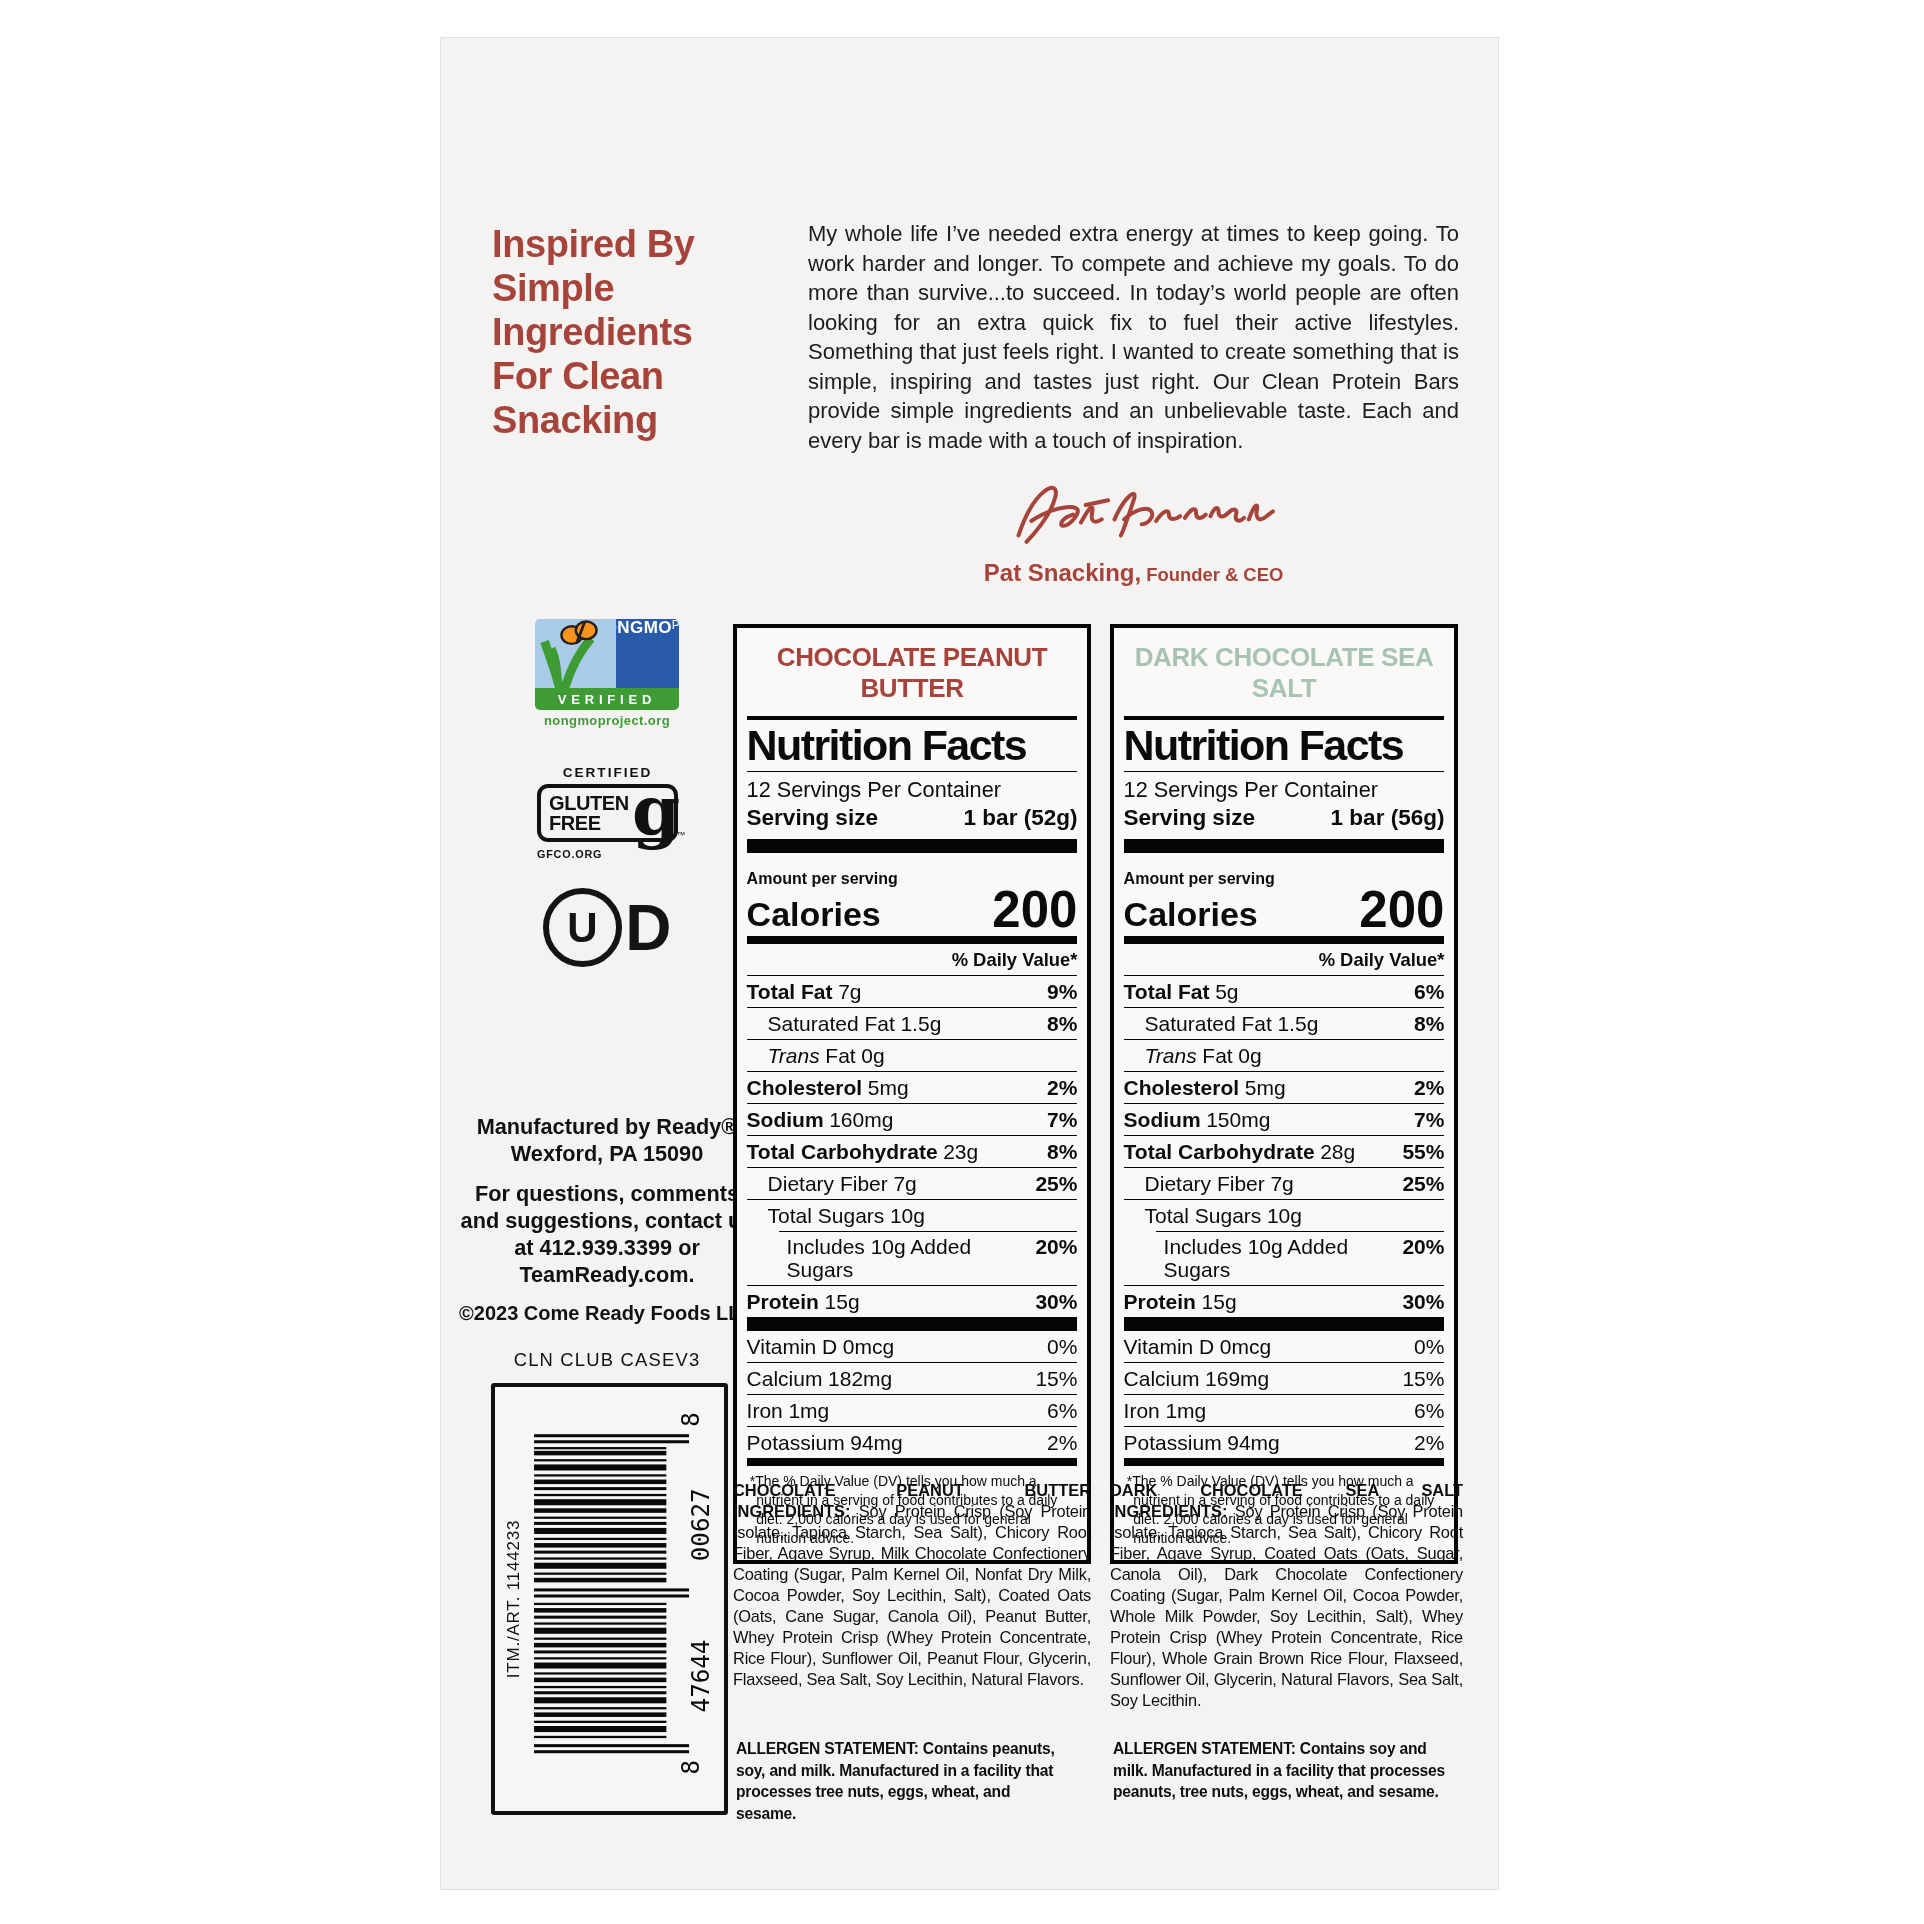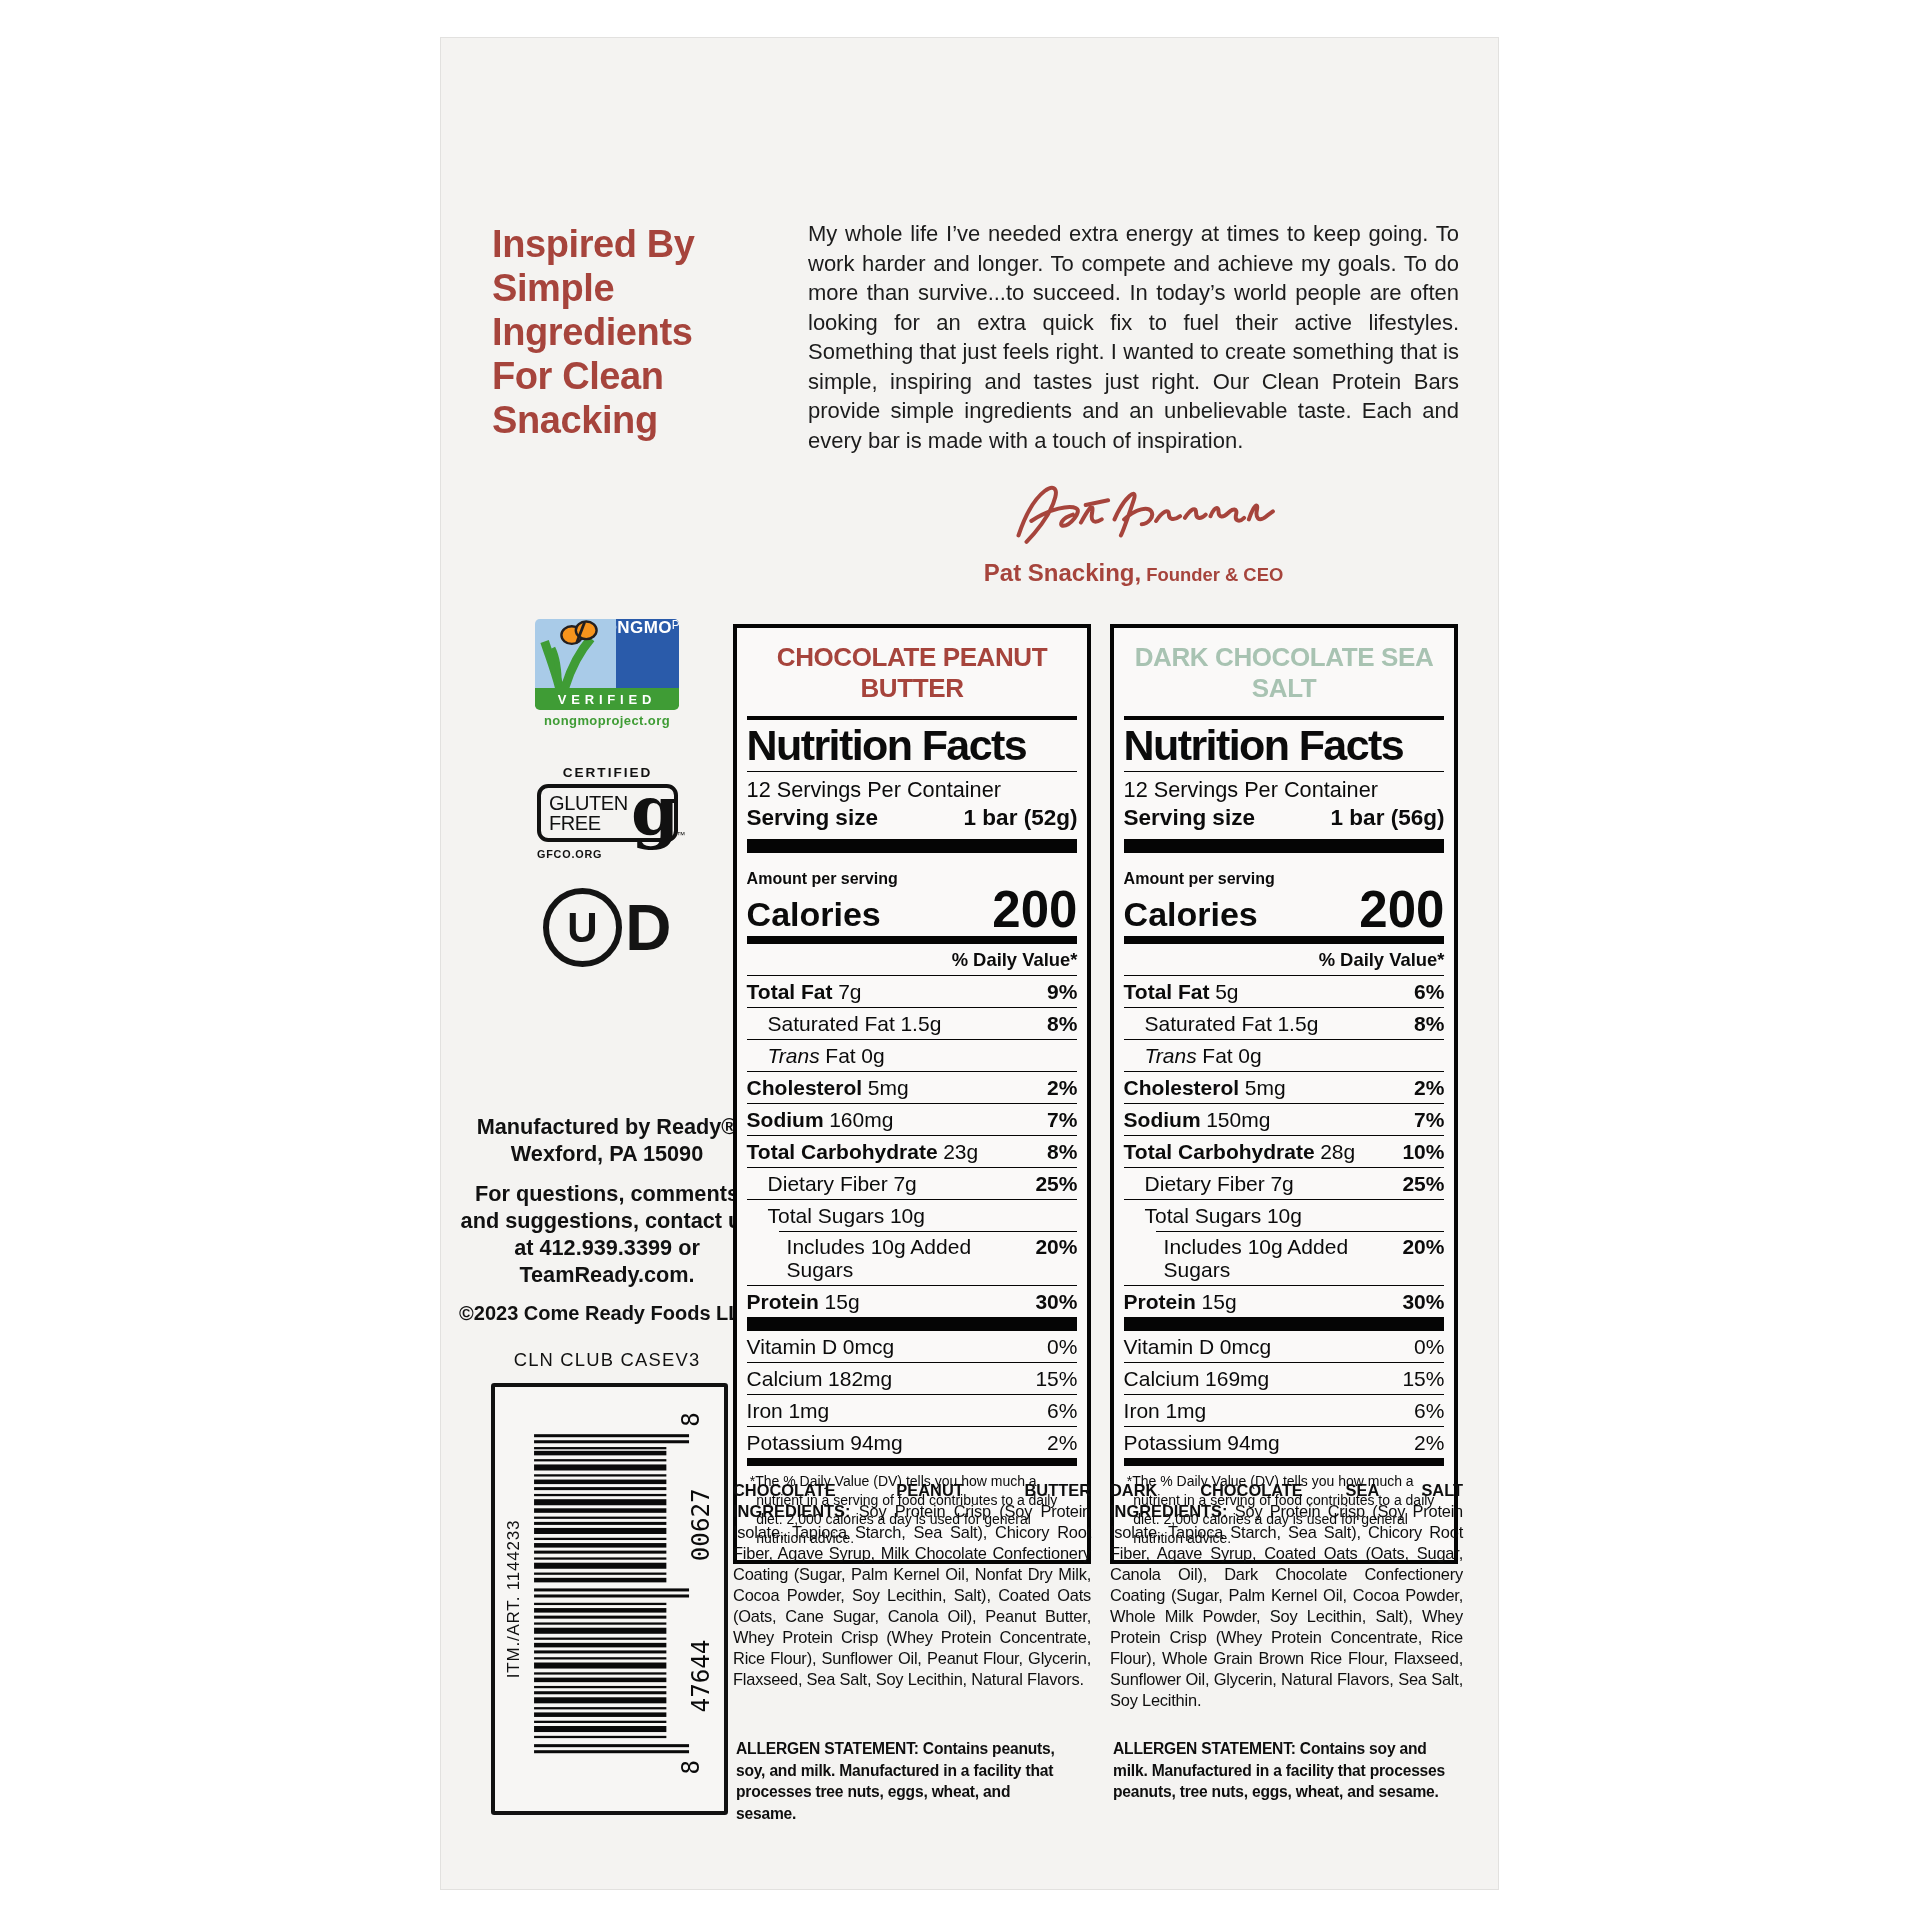--- a/index.html
+++ b/index.html
@@ -28,21 +28,21 @@
   .nongmo .blue .l{font-weight:bold;font-size:17px;line-height:17px;letter-spacing:0.4px;}
   .nongmo .blue .p{font-size:12px;line-height:13.6px;}
   .nongmo .band{background:#3f9c35;color:#fff;text-align:center;font-weight:bold;
       font-size:13px;letter-spacing:4.8px;padding:4px 0 3.2px;border-radius:0 0 4.8px 4.8px;}
   .nongmo .url{color:#3f9c35;font-weight:bold;text-align:center;font-size:13px;
       letter-spacing:0.4px;margin-top:3.2px;}
   .gf{position:absolute;left:96px;top:727px;width:141px;text-align:center;}
   .gf .cert{font-weight:bold;font-size:13.6px;letter-spacing:2px;color:#111;}
   .gf .box{position:relative;margin-top:4px;border:4px solid #111;border-radius:11.2px;
       height:58px;display:flex;align-items:center;padding:0 4.8px 0 8px;box-sizing:border-box;background:transparent;}
-  .gf .words{text-align:left;font-weight:normal;font-size:20px;line-height:20px;letter-spacing:-0.4px;color:#111;}
+  .gf .words{text-align:left;font-weight:bold;font-size:20px;line-height:20px;letter-spacing:-0.4px;color:#111;}
   .gf .gee{font-weight:bold;font-size:69px;line-height:48px;color:#111;margin-left:3.2px;margin-top:-4.8px;
       font-family:"DejaVu Serif",serif;}
   .gf .tm{position:absolute;right:-11.2px;bottom:-1.6px;font-size:8.8px;color:#111;}
   .gf .org{text-align:left;font-weight:bold;font-size:10.8px;letter-spacing:0.8px;margin-top:5.6px;color:#111;}
   .kosher{position:absolute;left:102px;top:850px;display:flex;align-items:center;color:#141414;}
   .kosher .circ{width:67px;height:67px;border:6.4px solid #141414;border-radius:50%;
       display:flex;align-items:center;justify-content:center;font-weight:bold;font-size:42px;}
   .kosher .d{font-weight:bold;font-size:64px;margin-left:3.2px;}
 
   
@@ -344,21 +344,21 @@
     <div class="nrow">
       <span class="nm"><b>Cholesterol</b><span class="val">5mg</span></span>
       <span class="dv">2%</span>
     </div>
     <div class="nrow">
       <span class="nm"><b>Sodium</b><span class="val">150mg</span></span>
       <span class="dv">7%</span>
     </div>
     <div class="nrow">
       <span class="nm"><b>Total Carbohydrate</b><span class="val">28g</span></span>
-      <span class="dv">10%</span>
+      <span class="dv">55%</span>
     </div>
     <div class="nrow">
       <span class="nm ind1"><span>Dietary Fiber</span><span class="val">7g</span></span>
       <span class="dv">25%</span>
     </div>
     <div class="nrow">
       <span class="nm ind1"><span>Total Sugars</span><span class="val">10g</span></span>
       <span class="dv"></span>
     </div>
     <div class="nrow rind">

